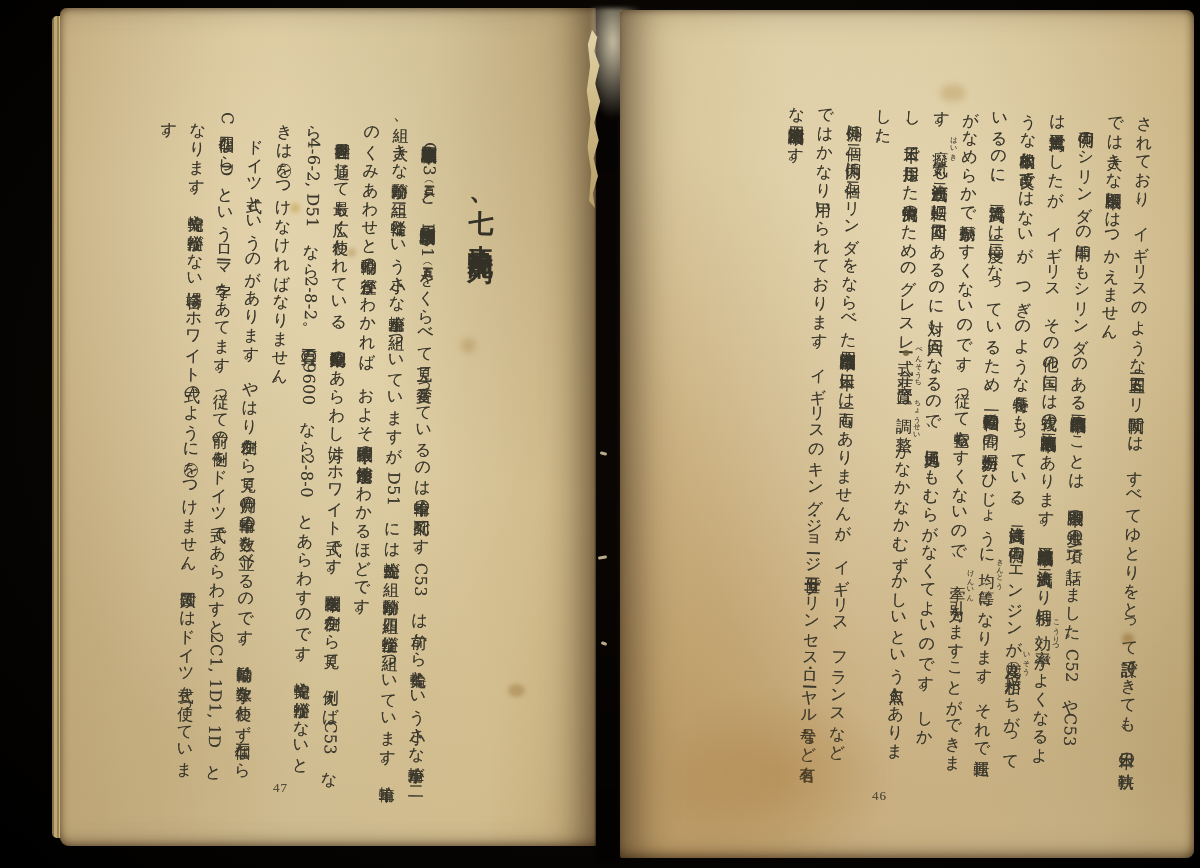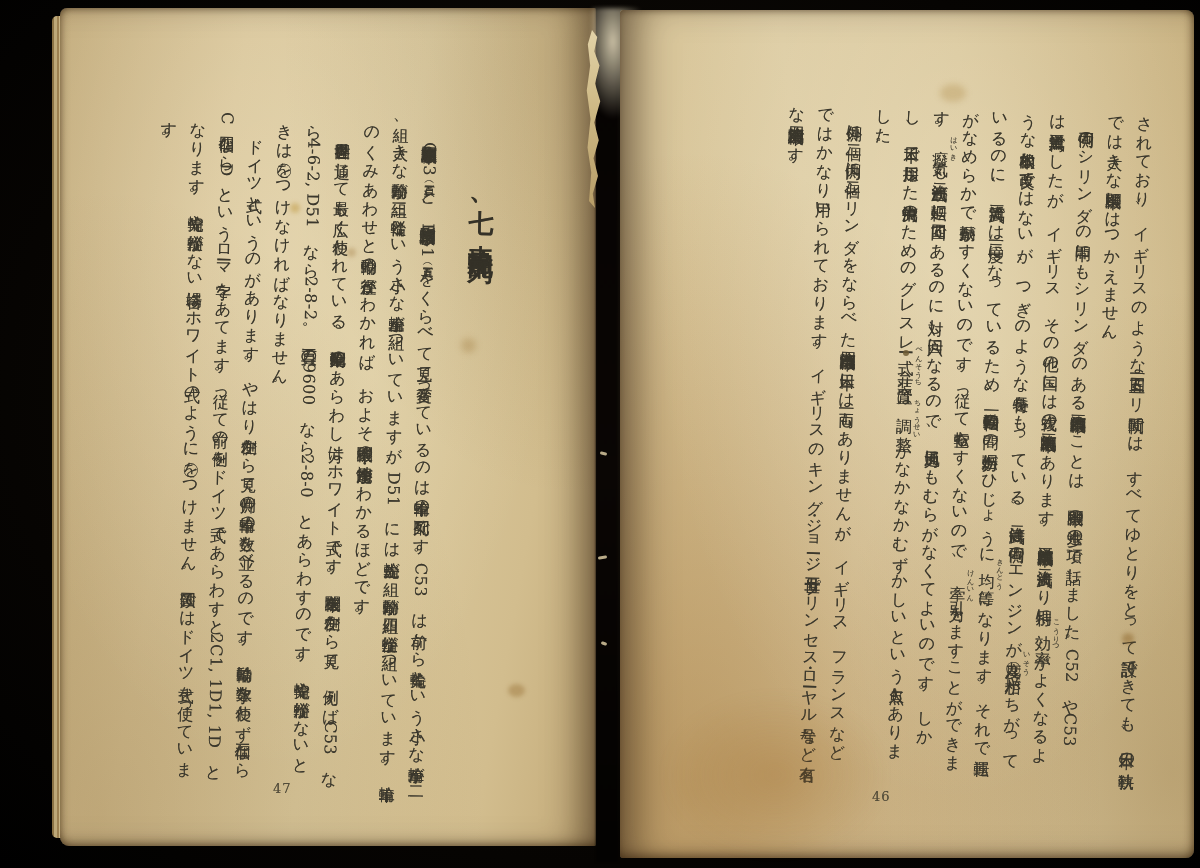--- a/index.html
+++ b/index.html
@@ -98,20 +98,21 @@
     margin:0; font-size:25px; font-weight:600; letter-spacing:5px;
     padding-inline-start:72px;
     margin-block-start:8px; margin-block-end:24px;
     color:#343127;
   }
   ruby rt { font-size:7px; letter-spacing:0; color:#4a4638; }
   .ref-note { font-size:11px; }
   .page-number {
     position:absolute; font-size:13px; color:#524c3a; letter-spacing:1px;
     text-shadow:0 0 0.5px rgba(82,76,58,0.6);
+    font-family:Liberation Serif, serif;
   }
   .page-left .page-number { left:213px; bottom:50px; }
   .page-right .page-number { left:252px; bottom:54px; }
 </style>
 </head>
 <body>
 
 <div class="stage">
 
   <div class="page-stack-edge"></div>

